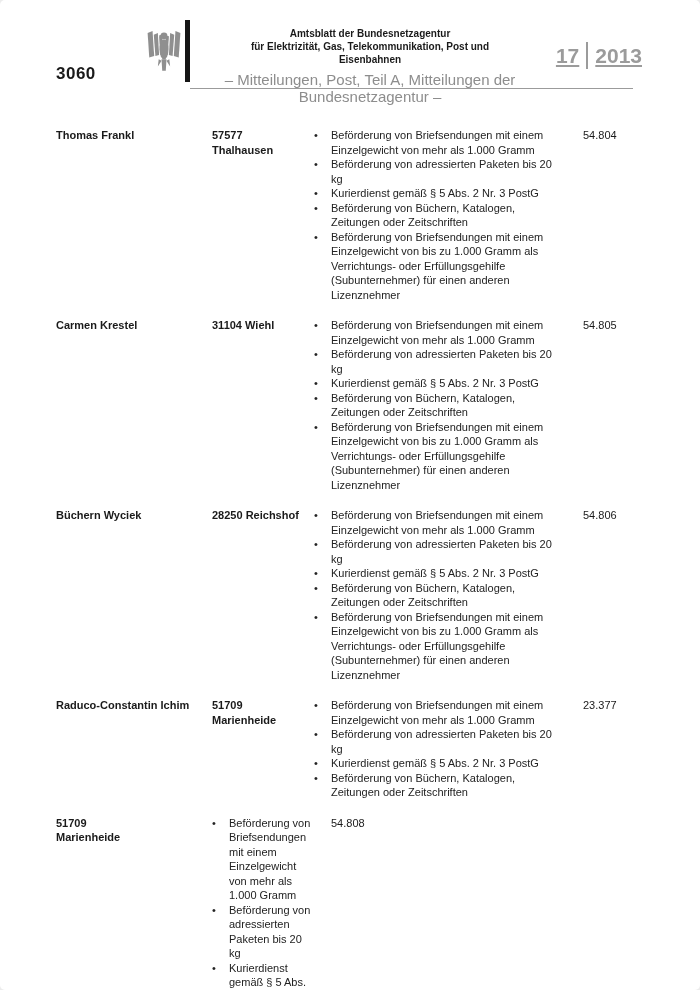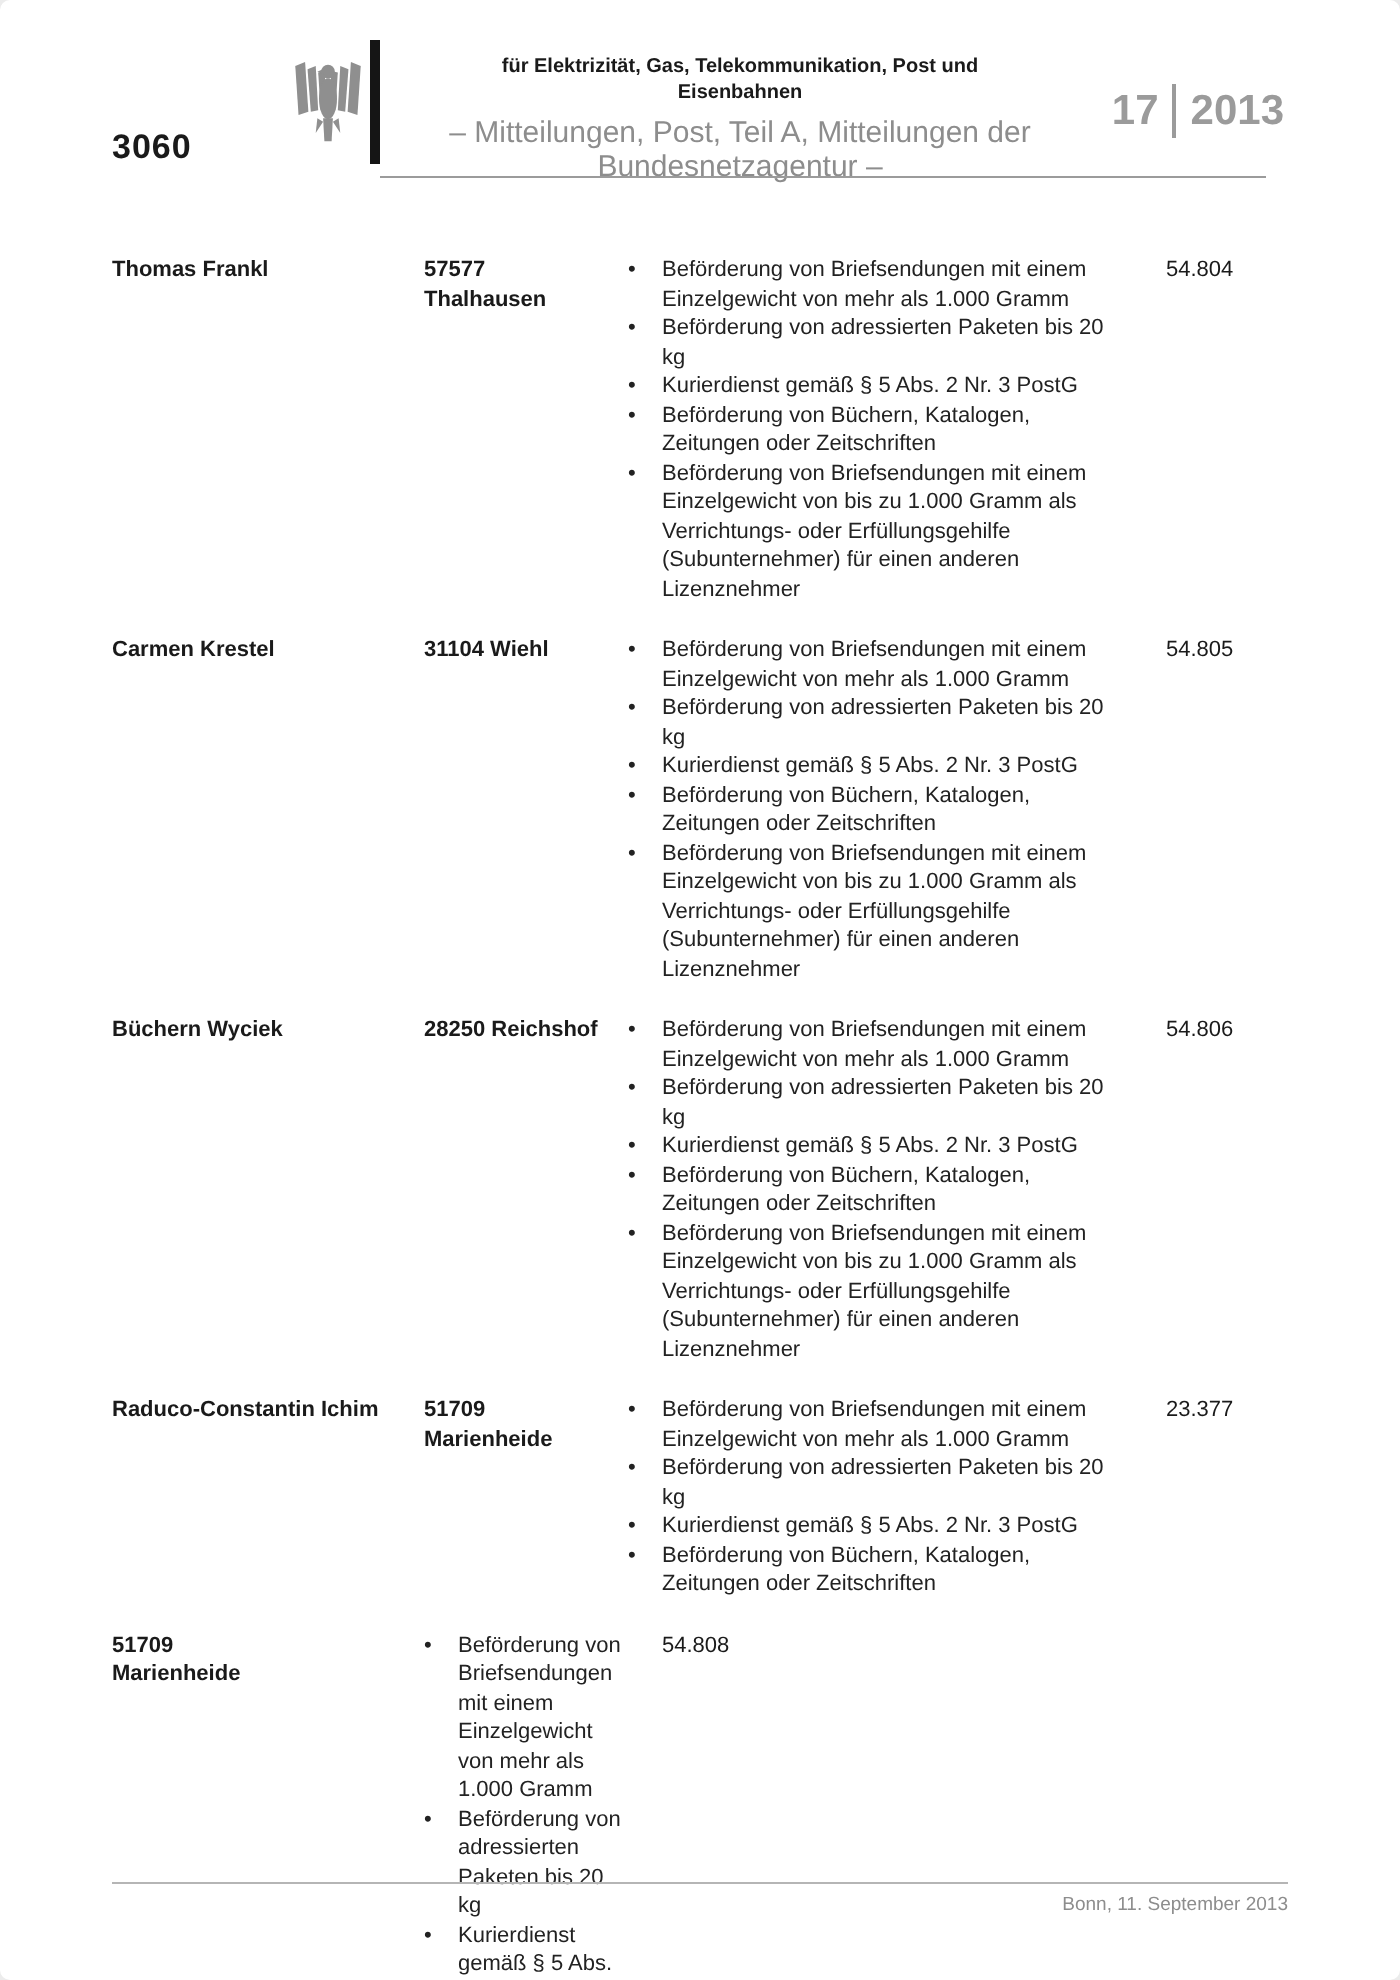--- a/index.html
+++ b/index.html
@@ -23,21 +23,21 @@
   }
   .logo { position:absolute; left:146px; top:22px; width:36px; height:58px; }
   .logo svg { width:100%; height:100%; }
   .logo-bar { position:absolute; left:185px; top:20px; width:5px; height:62px; background:#151515; }
   .titles { position:absolute; left:224px; top:27px; width:292px; text-align:center; }
   .t1 { font-size:10px; font-weight:bold; line-height:13px; color:#1a1a1a; }
   .t2 { font-size:15px; color:#8d8d8d; margin-top:5px; }
   .issue {
     position:absolute; right:58px; top:42px;
     display:flex; align-items:center; gap:7px;
-    color:#9b9b9b; font-size:21px; font-weight:bold;
+    color:#9b9b9b; font-size:21px; font-weight:bold;text-decoration:underline;
   }
   .issue-sep { width:2px; height:27px; background:#9b9b9b; }
   .header-rule { position:absolute; left:190px; top:88px; width:443px; height:1px; background:#9b9b9b; }
 
   
   .entries { position:absolute; left:56px; top:128px; width:588px; }
   .entry {
     display:grid;
     grid-template-columns:156px 102px 252px 1fr;
     margin-bottom:16px;
@@ -77,20 +77,21 @@
           <path d="M22 7.5 L15.5 10.5 L22 13 Z"></path>
           <path d="M19 39 L25 39 L24.2 53 L19.8 53 Z"></path>
           <path d="M15.5 39 L19 41 L14.5 48 Z"></path>
           <path d="M28.5 39 L25 41 L29.5 48 Z"></path>
         </g>
       </svg>
     </div>
     <div class="logo-bar"></div>
 
     <div class="titles">
+      <div class="t1">Amtsblatt der Bundesnetzagentur</div>
       <div class="t1">für Elektrizität, Gas, Telekommunikation, Post und Eisenbahnen</div>
       <div class="t2">– Mitteilungen, Post, Teil A, Mitteilungen der Bundesnetzagentur –</div>
     </div>
 
     <div class="issue">
       <span>17</span>
       <span class="issue-sep"></span>
       <span>2013</span>
     </div>
 
@@ -223,18 +224,14 @@
           </li>
           <li>
             <span class="bullet">•</span>
             <span class="service-text">Beförderung von Büchern, Katalogen, Zeitungen oder Zeitschriften</span>
           </li>
         </ul>
       <div class="col-number">54.808</div>
     </section>
   </main>
 
-  <footer class="footer">
-    <div class="footer-rule"></div>
-    <div class="footer-date">Bonn, 11. September 2013</div>
-  </footer>
 
 </div>
 
 </body></html>

